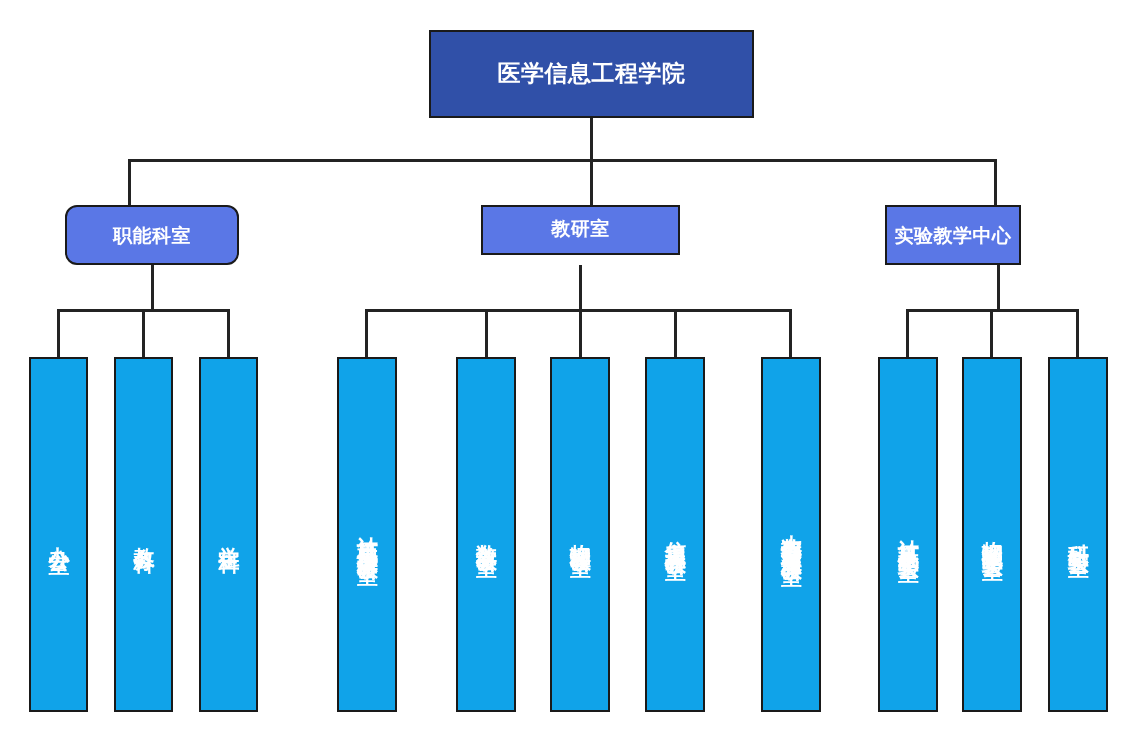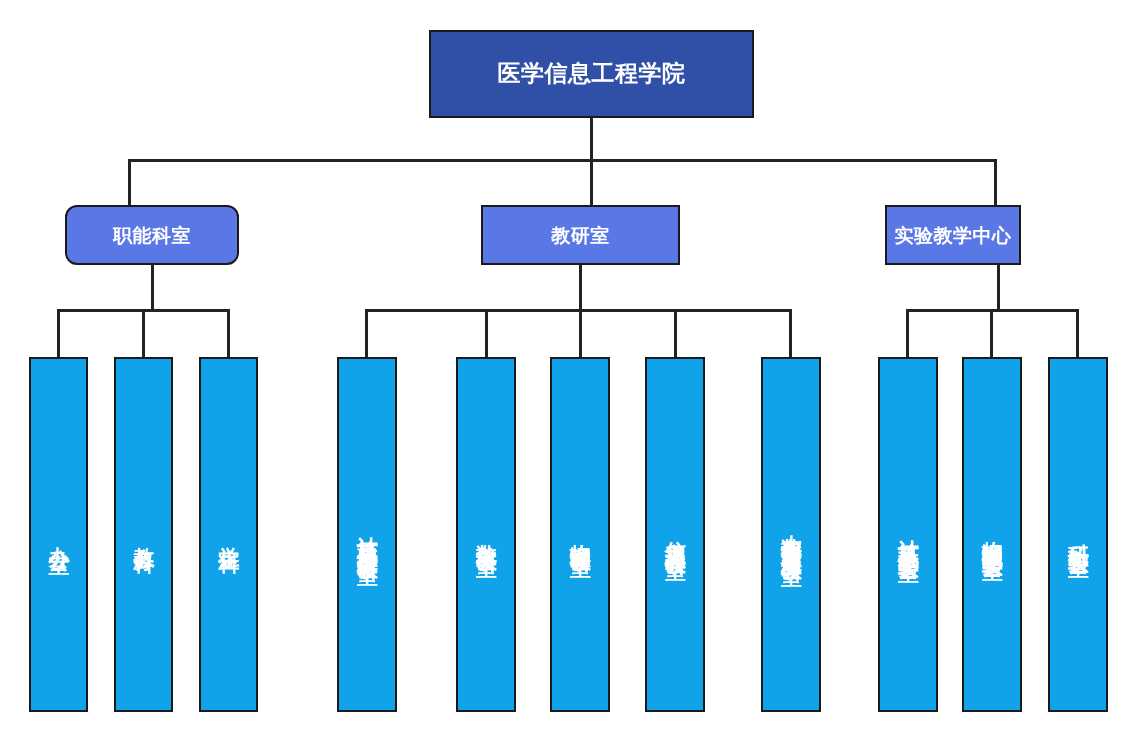--- a/index.html
+++ b/index.html
@@ -66,21 +66,21 @@
 
   <div class="conn v" style="left:590px; top:118px; height:44px;"></div>
   <div class="conn h" style="left:128px; top:159px; width:869px;"></div>
   <div class="conn v" style="left:128px; top:159px; height:47px;"></div>
   <div class="conn v" style="left:590px; top:159px; height:47px;"></div>
   <div class="conn v" style="left:994px; top:159px; height:47px;"></div>
 
   <div class="node level-2" style="left:65px; top:205px; width:174px; height:60px;border-radius:12px;">
     <span>职能科室</span>
   </div>
-  <div class="node level-2" style="left:481px; top:205px; width:199px; height:60px;">
+  <div class="node level-2" style="left:481px; top:205px; width:199px; height:50px;font-family:Liberation Mono, monospace;">
     <span>教研室</span>
   </div>
   <div class="node level-2" style="left:885px; top:205px; width:136px; height:60px;">
     <span>实验教学中心</span>
   </div>
 
   <div class="conn v" style="left:151px; top:265px; height:46px;"></div>
   <div class="conn h" style="left:57px; top:309px; width:173px;"></div>
   <div class="conn v" style="left:57px; top:309px; height:50px;"></div>
   <div class="conn v" style="left:142px; top:309px; height:50px;"></div>

